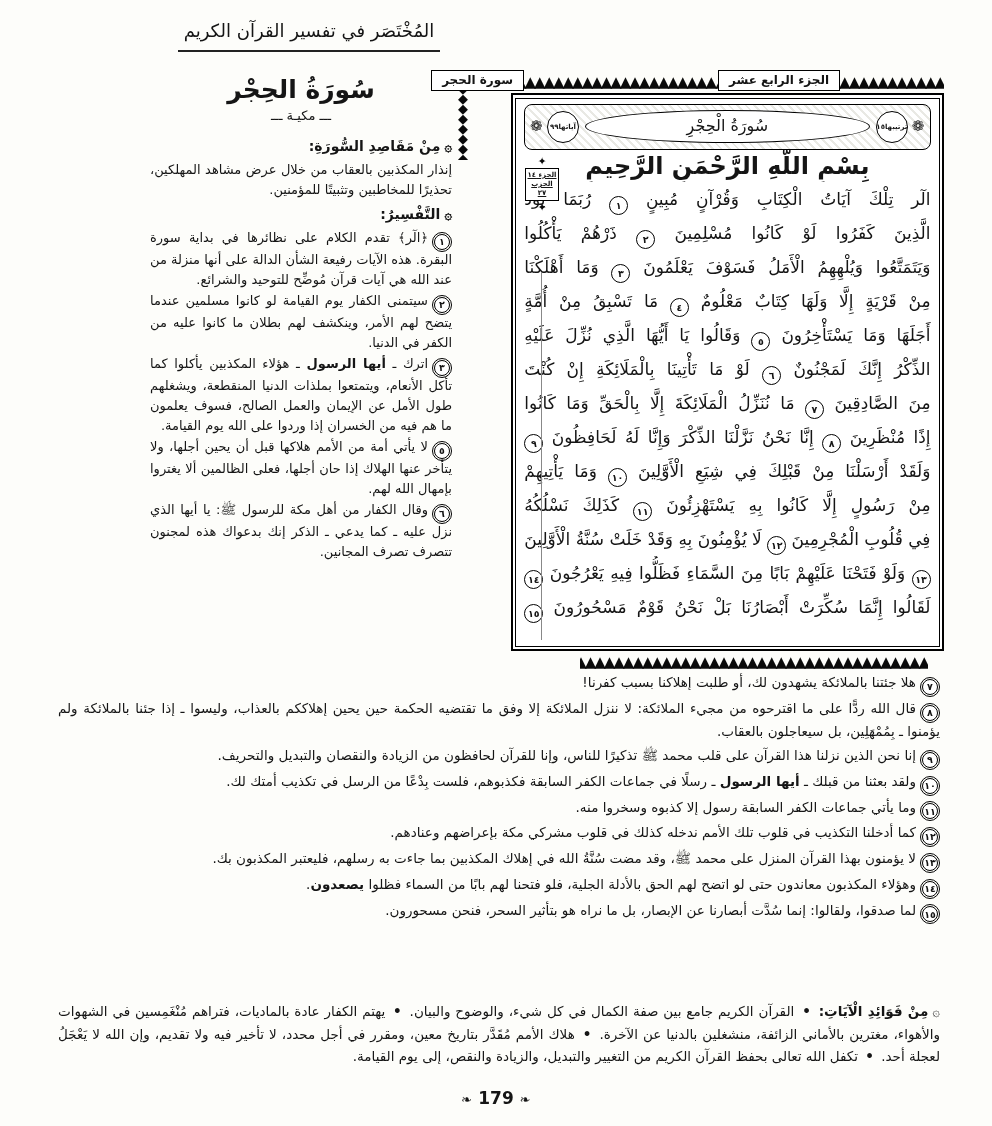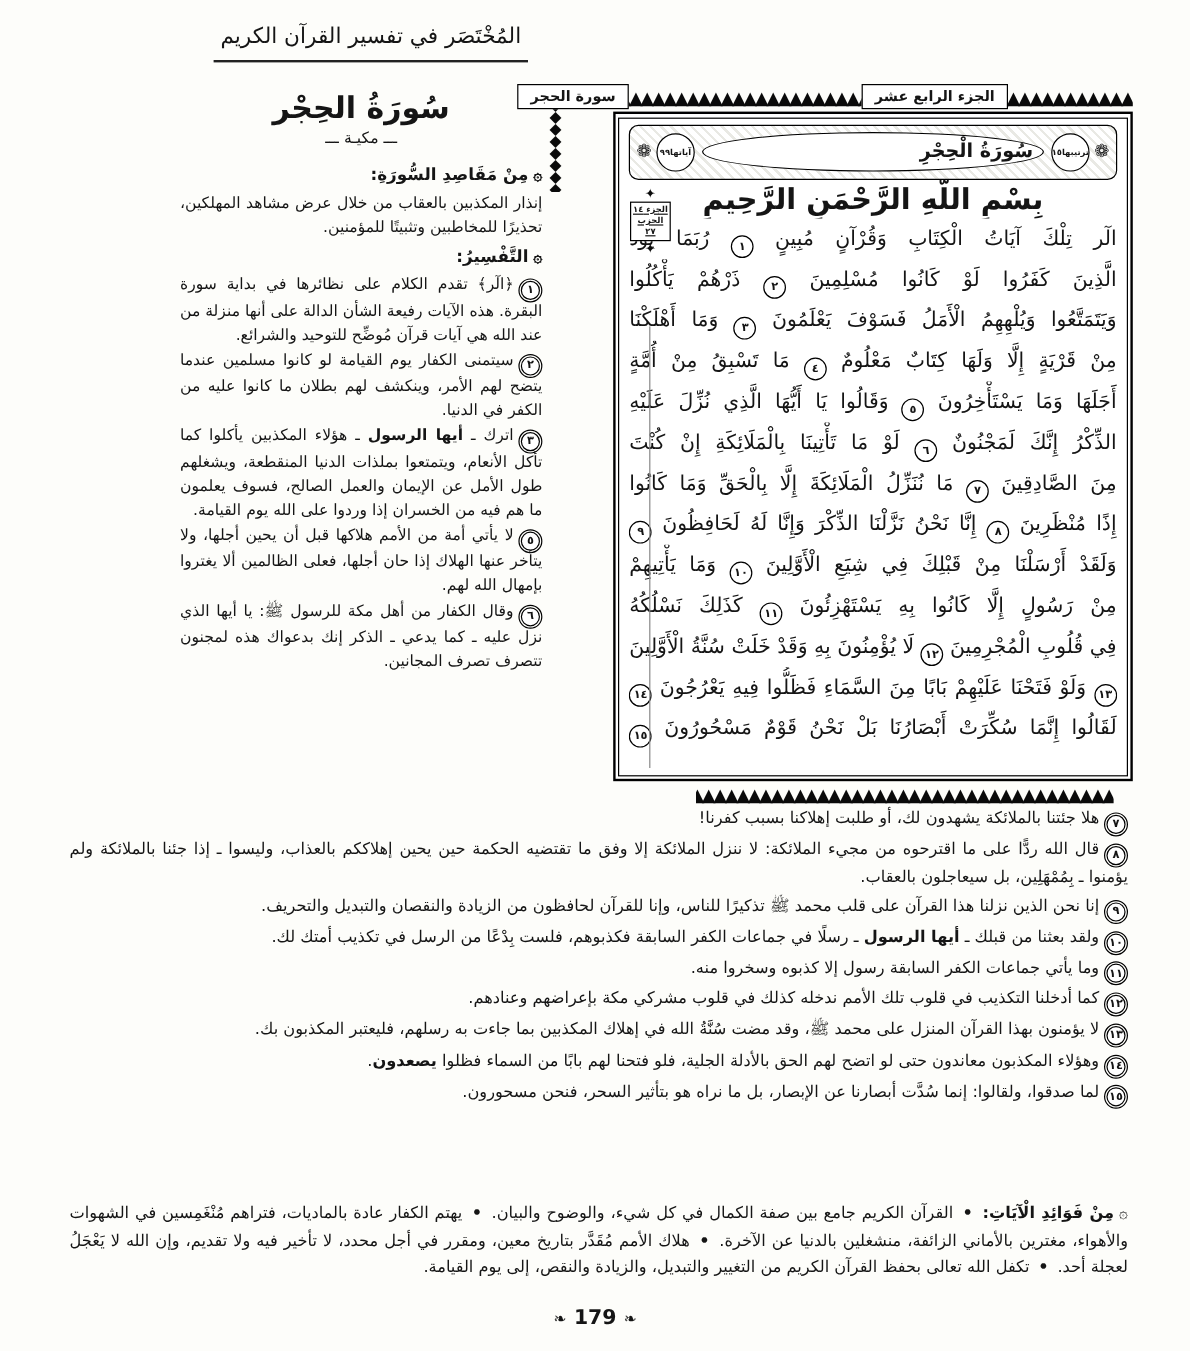--- a/index.html
+++ b/index.html
@@ -49,21 +49,21 @@
     background:repeating-linear-gradient(45deg,#e9e9e4 0 2px,#fff 2px 6px);
   }
   .floral { font-size:15px; line-height:1; color:#111; flex:0 0 auto; }
   .medallion {
     flex:0 0 auto; width:32px; height:32px; border:1.3px solid #000; border-radius:50%;
     background:#fff; display:flex; align-items:center; justify-content:center;
     font-size:7px; line-height:8px; font-weight:bold; text-align:center;
   }
   .cart-oval {
     flex:1; border:1.6px solid #000; border-radius:50%; background:#fff;
-    text-align:right; font-size:16px; font-weight:bold; padding:5px 8px 7px; margin:0 2px;
+    text-align:center; font-size:16px; font-weight:normal; padding:5px 8px 7px; margin:0 2px;
   }
 
   .bismillah { text-align:center; font-size:24px; font-weight:bold; line-height:32px; height:32px; overflow:hidden; }
   #quran-lines { }
   .qline {
     direction:rtl; font-size:17px; font-weight:500; line-height:34px; height:34px;
     white-space:nowrap; overflow:hidden;
     text-align:justify; text-align-last:justify;
   }
   .aya-num {

